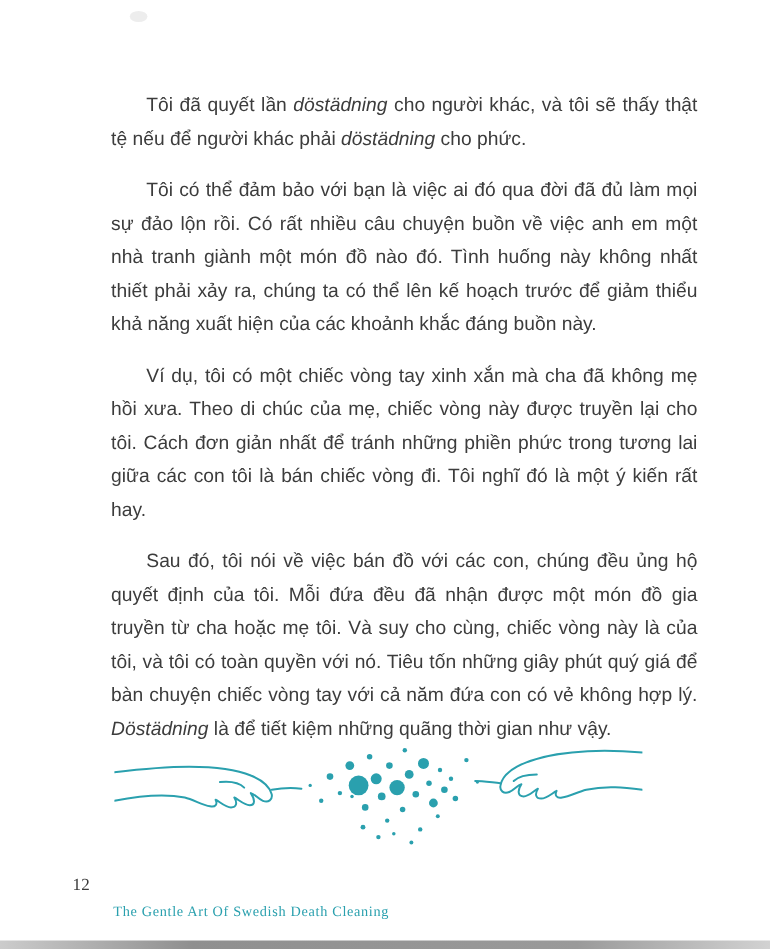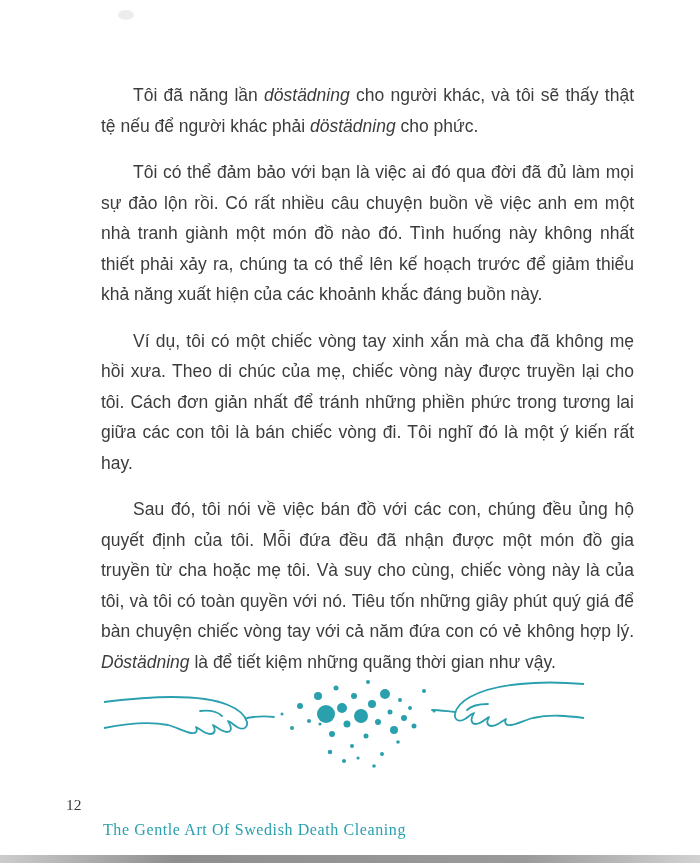--- a/index.html
+++ b/index.html
@@ -69,42 +69,42 @@
     top: 796px;
     font-family: "Liberation Serif", serif;
     font-size: 15.5px;
     color: #3a3a3a;
   }
   .footer-title {
     position: absolute;
     left: 103px;
     top: 821px;
     font-family: "Liberation Serif", serif;
-    font-size: 16px;
+    font-size: 13px;
     letter-spacing: 0.6px;
     color: var(--accent, #2a9aab);
     white-space: nowrap;
   }
 
   .bottom-edge {
     position: absolute;
     left: 0; bottom: 0;
     width: 100%; height: 8px;
     background: linear-gradient(to right, #cccccc, #8f8f8f 25%, #9a9a9a 75%, #d2d2d2);
   }
 </style>
 </head>
 <body>
 
 <div class="page">
 
   <div class="smudge"></div>
 
   <div class="text-block">
-      <p><span>Tôi đã năng lần </span><span class="it">döstädning</span><span> cho người khác, và tôi sẽ thấy thật tệ nếu để người khác phải </span><span class="it">döstädning</span><span> cho phức.</span></p>
+      <p><span>Tôi đã quyết lần </span><span class="it">döstädning</span><span> cho người khác, và tôi sẽ thấy thật tệ nếu để người khác phải </span><span class="it">döstädning</span><span> cho phức.</span></p>
       <p><span>Tôi có thể đảm bảo với bạn là việc ai đó qua đời đã đủ làm mọi sự đảo lộn rồi. Có rất nhiều câu chuyện buồn về việc anh em một nhà tranh giành một món đồ nào đó. Tình huống này không nhất thiết phải xảy ra, chúng ta có thể lên kế hoạch trước để giảm thiểu khả năng xuất hiện của các khoảnh khắc đáng buồn này.</span></p>
       <p><span>Ví dụ, tôi có một chiếc vòng tay xinh xắn mà cha đã không mẹ hồi xưa. Theo di chúc của mẹ, chiếc vòng này được truyền lại cho tôi. Cách đơn giản nhất để tránh những phiền phức trong tương lai giữa các con tôi là bán chiếc vòng đi. Tôi nghĩ đó là một ý kiến rất hay.</span></p>
       <p><span>Sau đó, tôi nói về việc bán đồ với các con, chúng đều ủng hộ quyết định của tôi. Mỗi đứa đều đã nhận được một món đồ gia truyền từ cha hoặc mẹ tôi. Và suy cho cùng, chiếc vòng này là của tôi, và tôi có toàn quyền với nó. Tiêu tốn những giây phút quý giá để bàn chuyện chiếc vòng tay với cả năm đứa con có vẻ không hợp lý. </span><span class="it">Döstädning</span><span> là để tiết kiệm những quãng thời gian như vậy.</span></p>
     </div>
 
   <svg class="illustration" width="480" height="115" viewBox="0 0 480 115" xmlns="http://www.w3.org/2000/svg">
 
     <g>
       <path class="hand" d="M0,38 C25,35 48,33 68,33 C92,33 110,35 124,41
         C134,45 141,51 143,58

